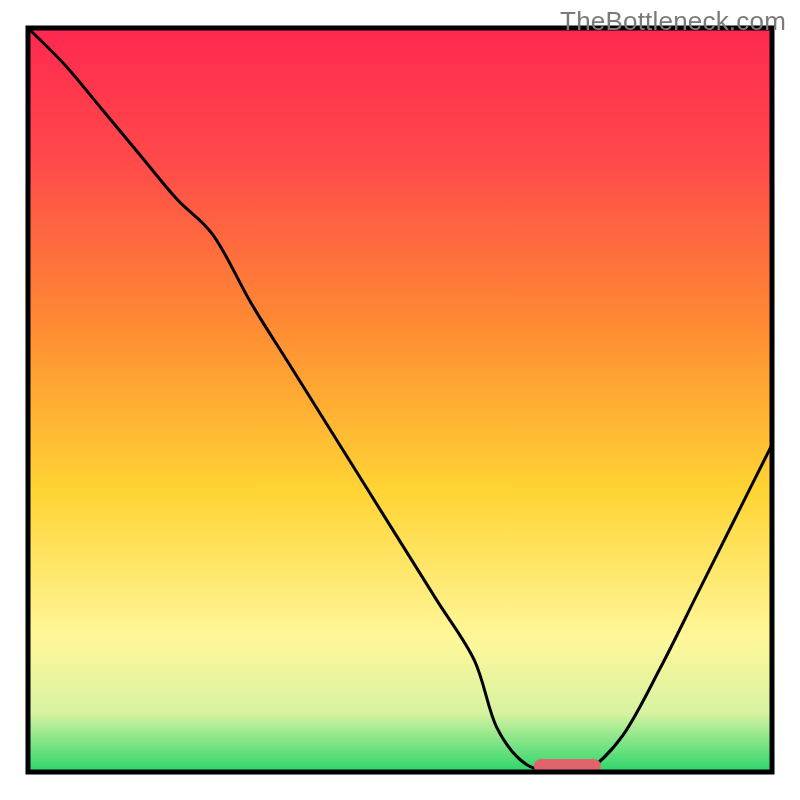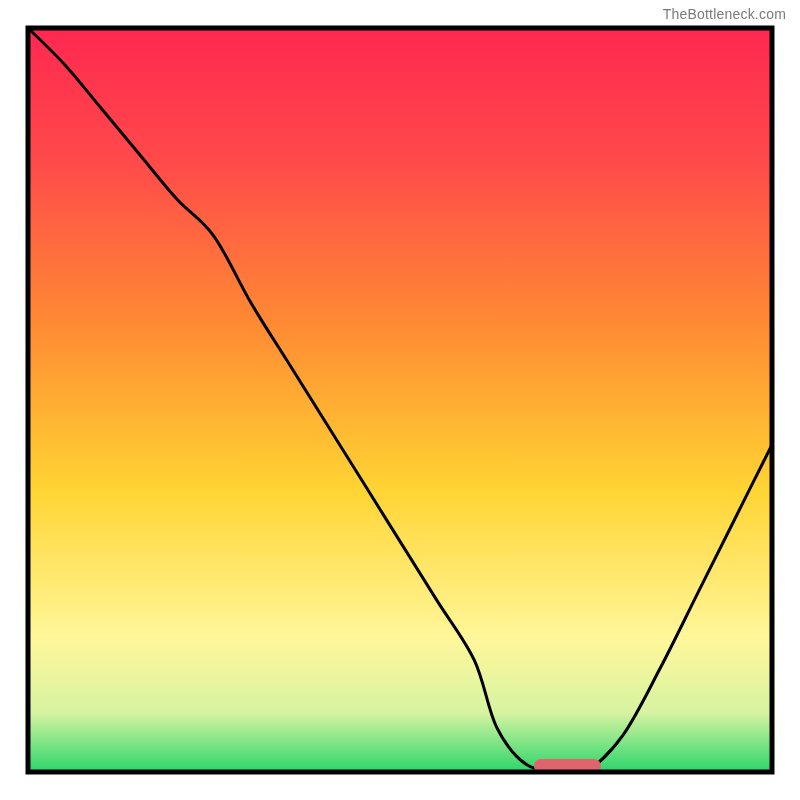--- a/index.html
+++ b/index.html
@@ -13,21 +13,21 @@
   .chart-container {
     position: relative;
     width: 800px;
     height: 800px;
   }
   .watermark {
     position: absolute;
     top: 6px;
     right: 14px;
     color: #7a7a7a;
-    font-size: 14px;
+    font-size: 26px;
     font-weight: 500;
     z-index: 10;
     letter-spacing: 0.2px;
   }
   svg {
     display: block;
   }
 </style>
 </head>
 <body>

